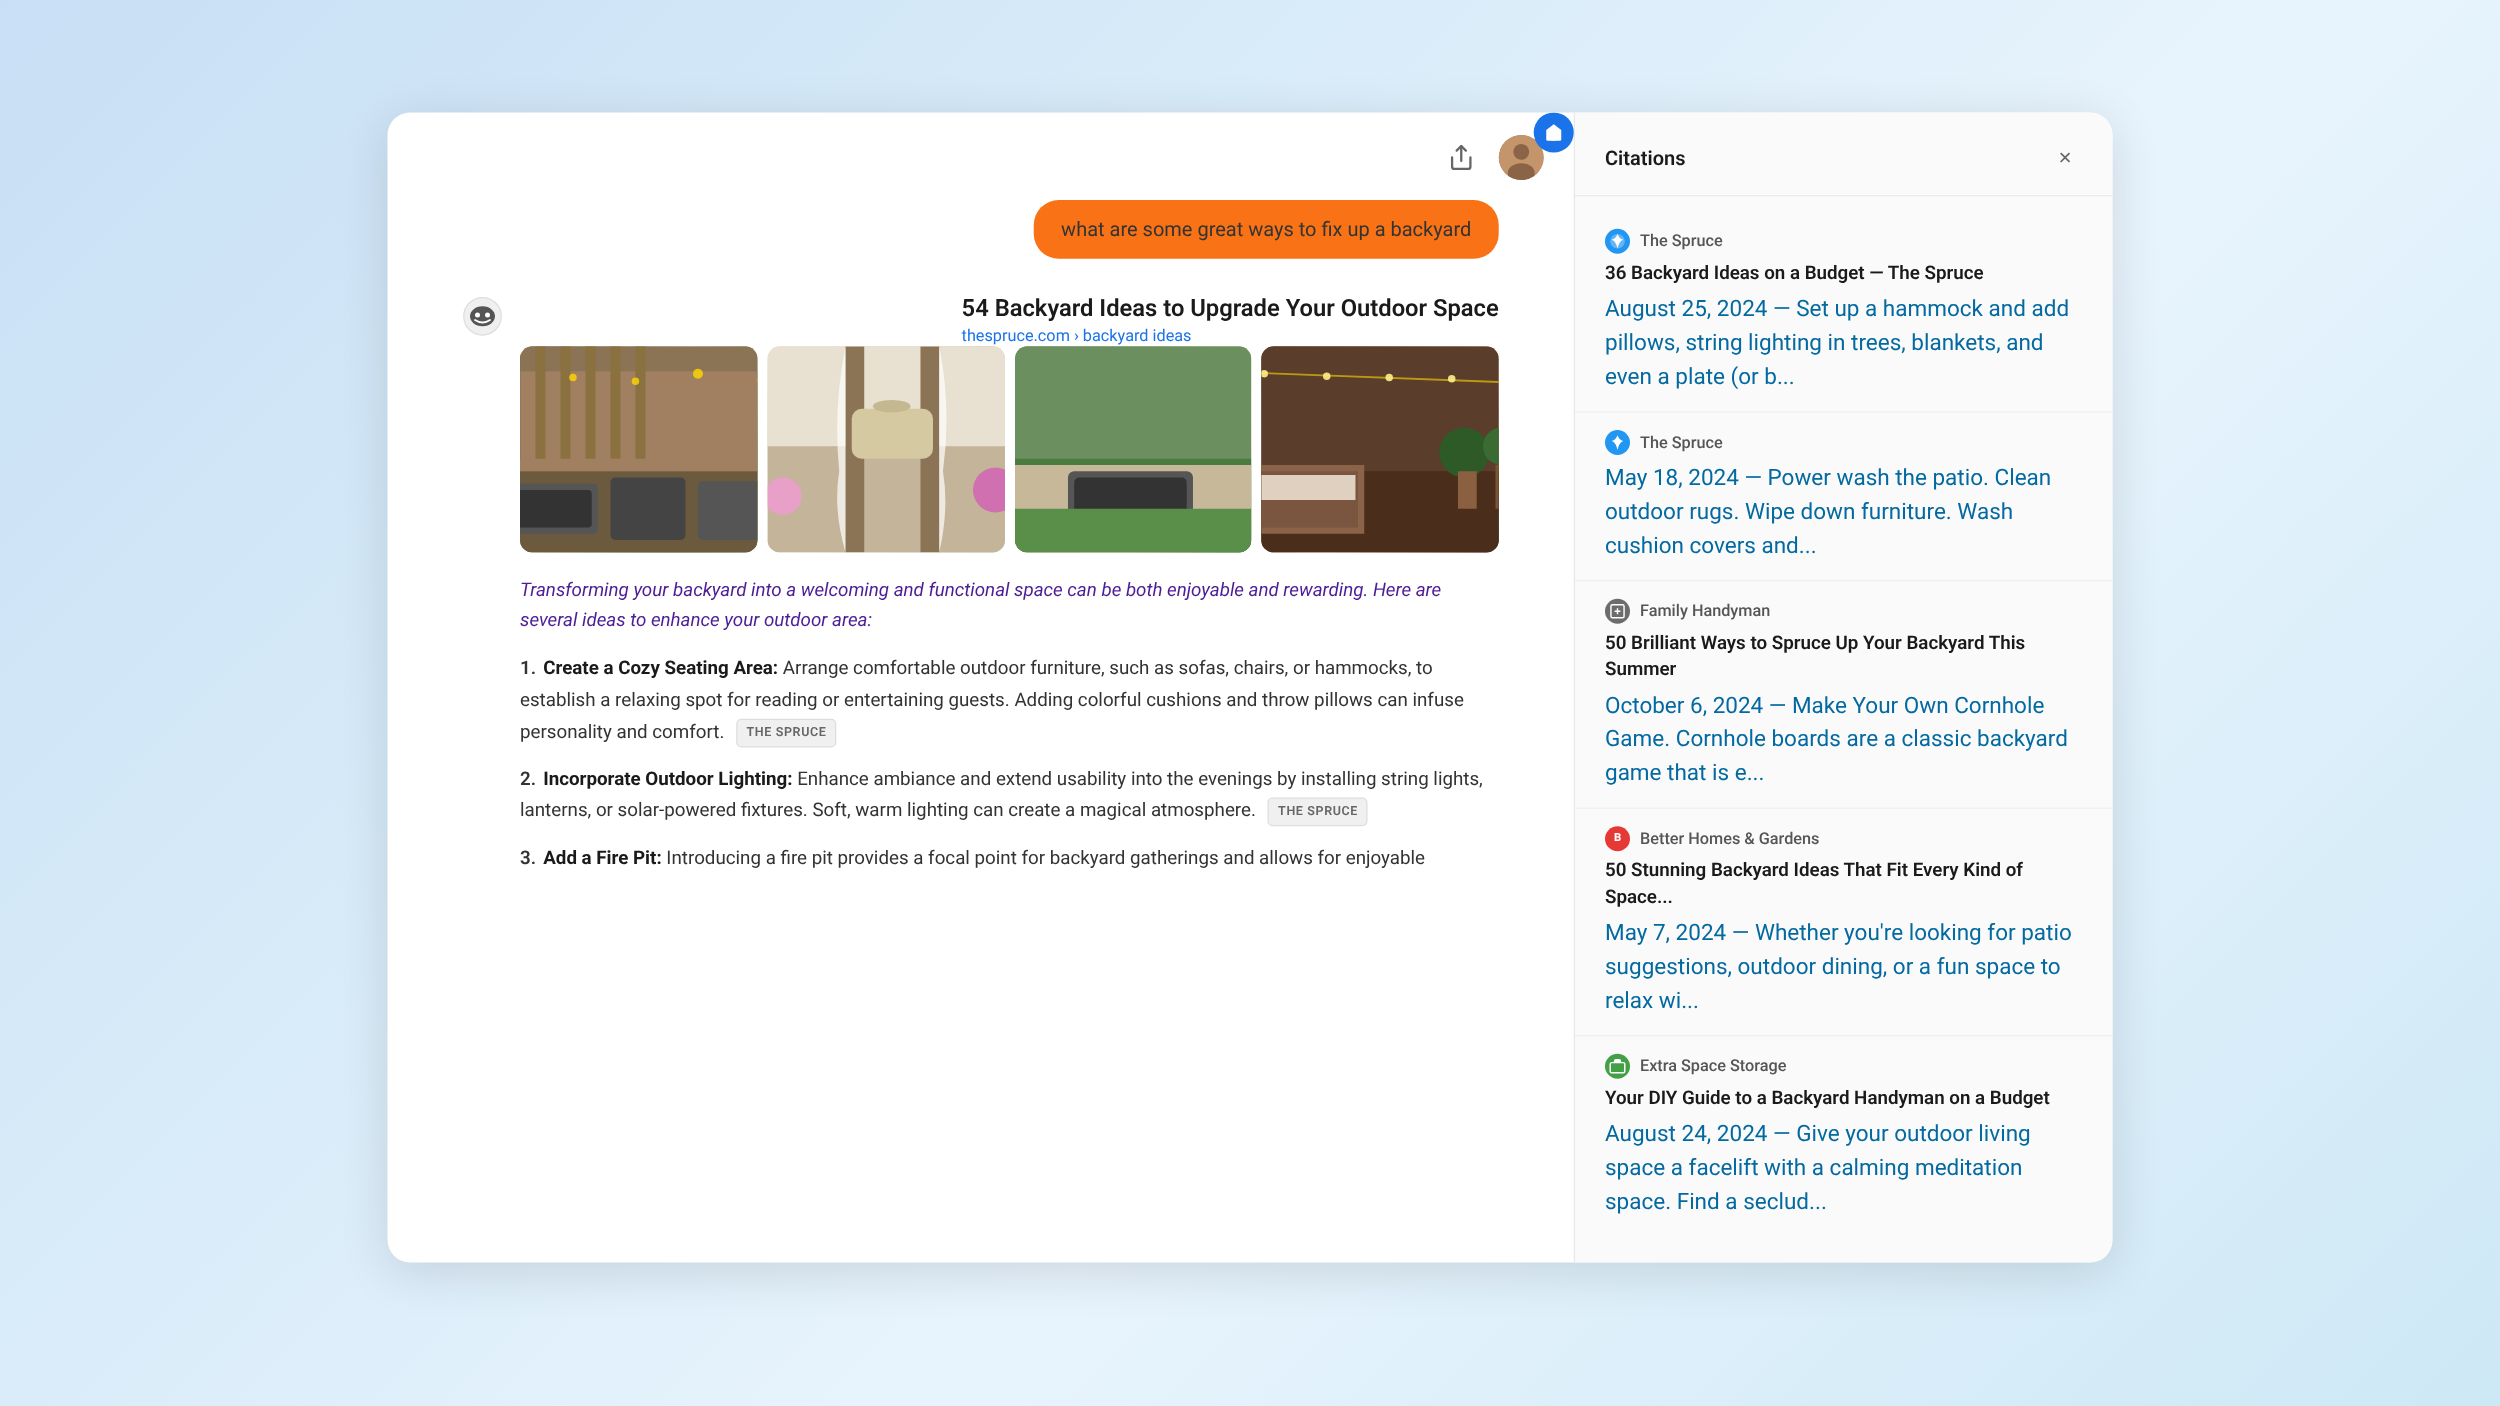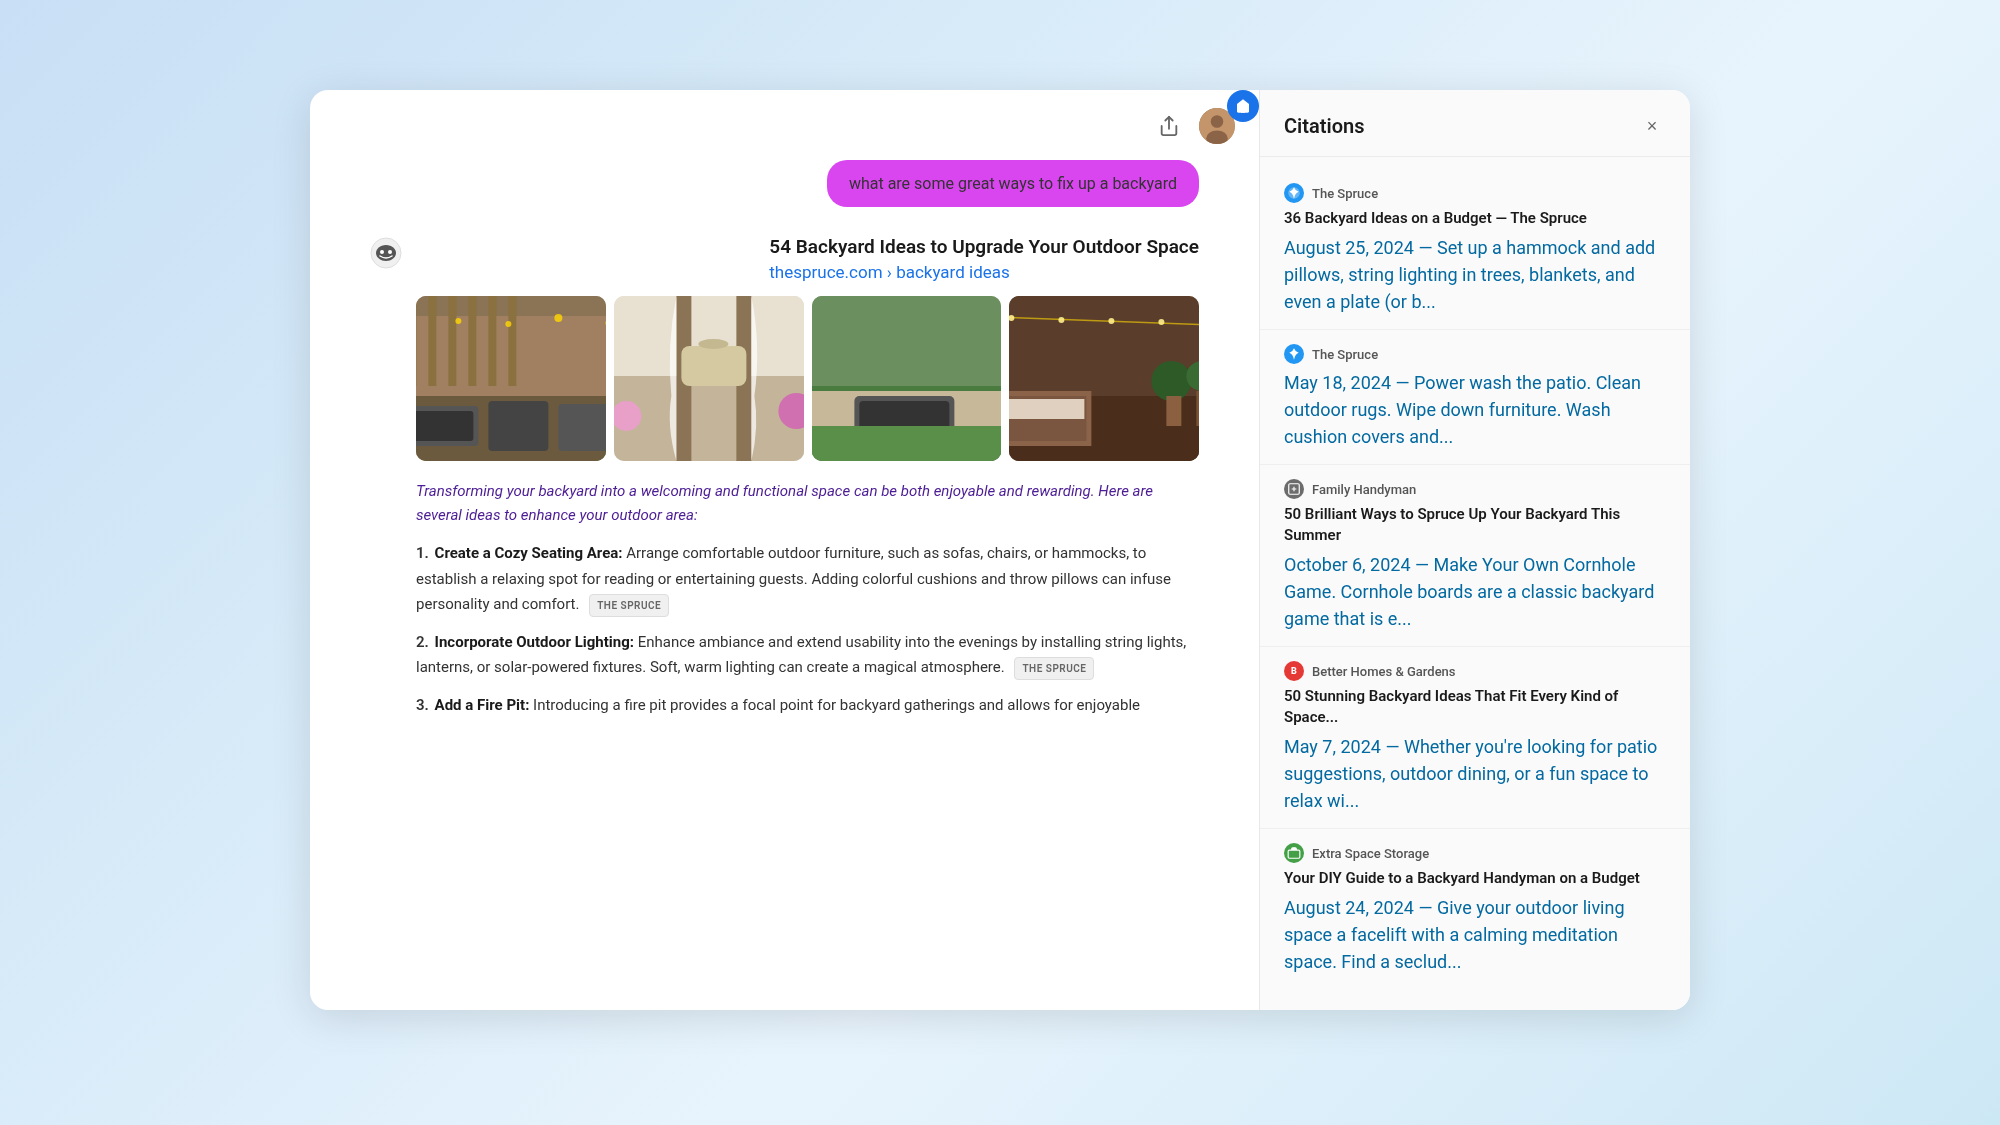--- a/index.html
+++ b/index.html
@@ -69,21 +69,21 @@
       width: 36px;
       height: 36px;
     }
 
     .chat-content {
       padding: 0 60px 30px 60px;
       flex: 1;
     }
 
     .user-message-bubble {
-      background: #d946ef;
+      background: #f97316;
       border-radius: 20px;
       padding: 14px 22px;
       display: inline-block;
       max-width: 480px;
       margin: 0 auto 28px;
       font-size: 16px;
       color: #333;
       float: right;
       clear: both;
     }
@@ -108,23 +108,22 @@
     }
 
     .result-title {
       font-size: 19px;
       font-weight: 600;
       color: #1a1a1a;
       margin-bottom: 4px;
     }
 
     .result-breadcrumb {
-      font-size: 17px;
+      font-size: 13px;
       color: #1a73e8;
-      margin-bottom: 14px;
     }
 
     .result-breadcrumb a {
       color: #1a73e8;
       text-decoration: none;
     }
 
     .images-row {
       display: flex;
       gap: 8px;
@@ -222,21 +221,21 @@
 
     .citations-header {
       display: flex;
       justify-content: space-between;
       align-items: center;
       padding: 22px 24px 16px;
       border-bottom: 1px solid #ebebeb;
     }
 
     .citations-title {
-      font-size: 20px;
+      font-size: 16px;
       font-weight: 600;
       color: #1a1a1a;
     }
 
     .close-btn {
       width: 28px;
       height: 28px;
       border: none;
       background: transparent;
       cursor: pointer;

